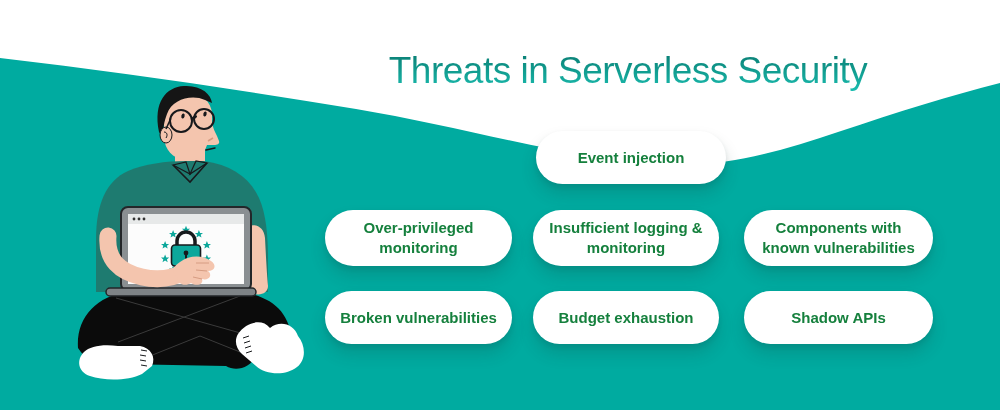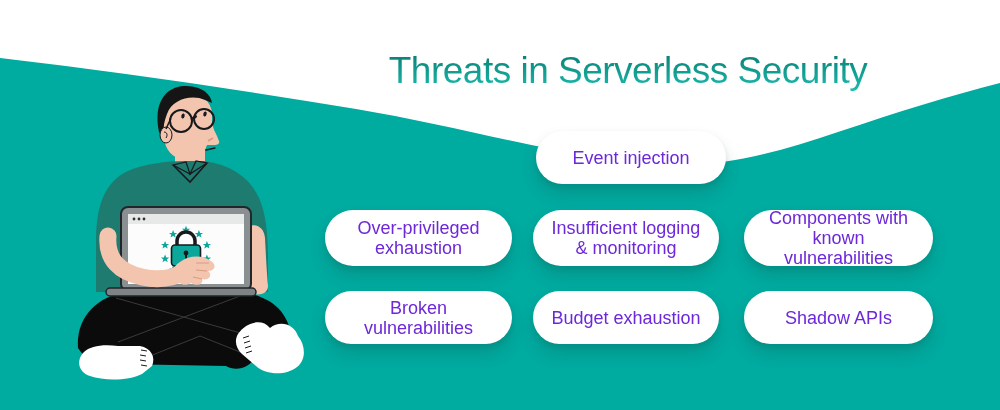--- a/index.html
+++ b/index.html
@@ -22,21 +22,21 @@
   }
   .pill{
     position:absolute;z-index:4;
     background:#ffffff;border-radius:28px;
     display:flex;align-items:center;justify-content:center;
     text-align:center;
     box-shadow:0 10px 16px rgba(20,60,56,0.18),0 3px 5px rgba(20,60,56,0.10);
   }
   .pill span{
     display:block;padding:0 14px;
-    font-size:18px;font-weight:normal;line-height:20px;color:#6d28d9;
+    font-size:15px;font-weight:bold;line-height:20px;color:#15803d;
   }
   
   .pill-top   {left:536px;top:131px;width:190px;height:53px;}
   .pill-m1    {left:325px;top:210px;width:187px;height:56px;}
   .pill-m2    {left:533px;top:210px;width:186px;height:56px;}
   .pill-m3    {left:744px;top:210px;width:189px;height:56px;}
   .pill-b1    {left:325px;top:291px;width:187px;height:53px;}
   .pill-b2    {left:533px;top:291px;width:186px;height:53px;}
   .pill-b3    {left:744px;top:291px;width:189px;height:53px;}
 </style>
@@ -167,21 +167,21 @@
         <path d="M193,277 L202,279"></path>
       </g>
     </g>
   </svg>
 
   <div class="pill pill-top">
     <span>Event injection</span>
   </div>
 
   <div class="pill pill-m1">
-    <span>Over-privileged exhaustion</span>
+    <span>Over-privileged monitoring</span>
   </div>
   <div class="pill pill-m2">
     <span>Insufficient logging &amp; monitoring</span>
   </div>
   <div class="pill pill-m3">
     <span>Components with known vulnerabilities</span>
   </div>
 
   <div class="pill pill-b1">
     <span>Broken vulnerabilities</span>

